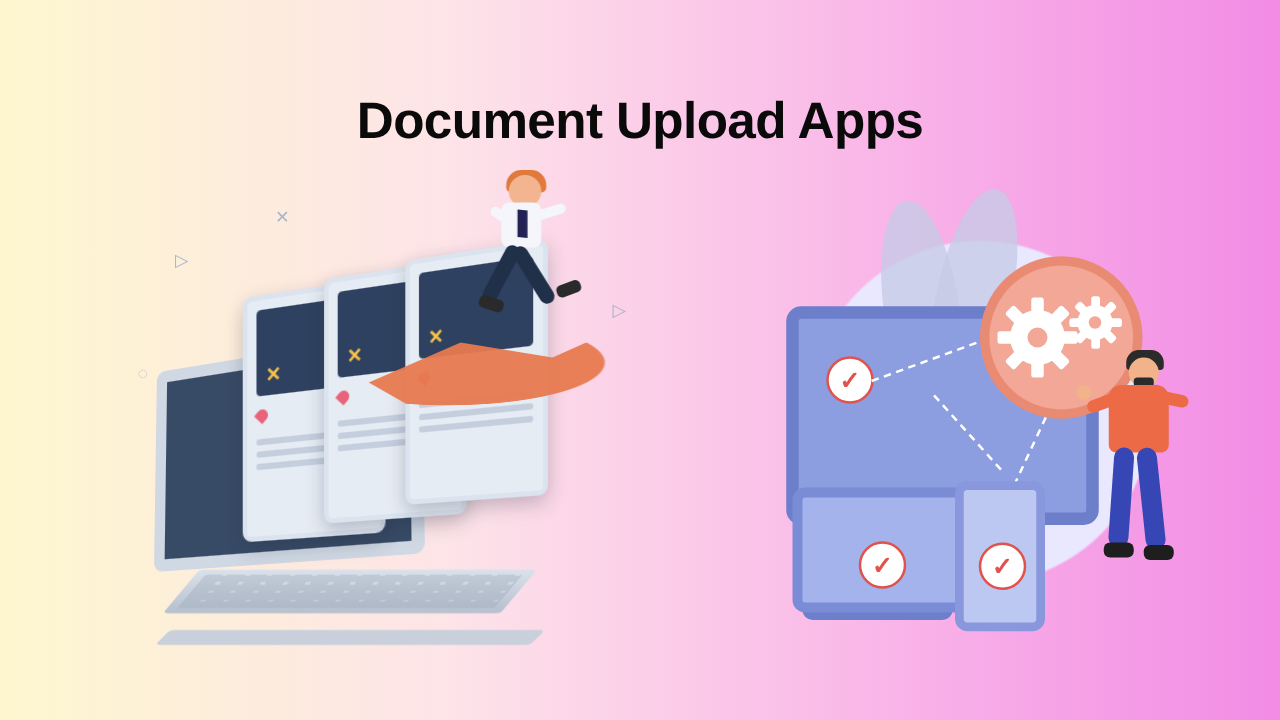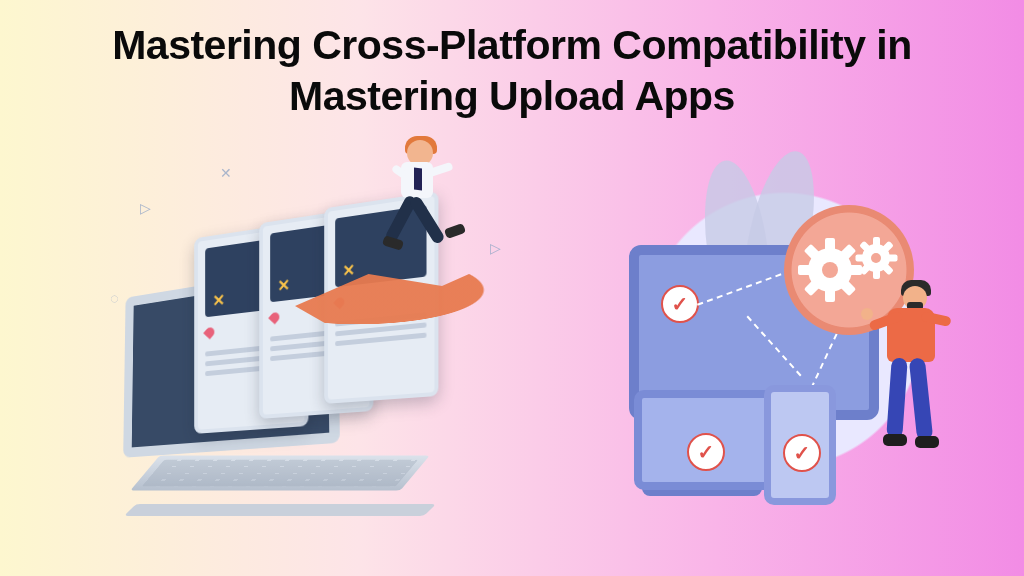--- a/index.html
+++ b/index.html
@@ -153,22 +153,22 @@
     .worker .whand1 { position:absolute; left:2px; top:28px; width:12px; height:12px; background:#f2b28a; border-radius:50%;}
     .worker .wleg1 { position:absolute; left:30px; top:78px; width:16px; height:80px; background:#3646b5; border-radius:8px; transform: rotate(4deg);}
     .worker .wleg2 { position:absolute; left:54px; top:78px; width:16px; height:82px; background:#3646b5; border-radius:8px; transform: rotate(-6deg);}
     .worker .wshoe1 { position:absolute; left:24px; top:154px; width:24px; height:12px; background:#1e1e1e; border-radius:5px;}
     .worker .wshoe2 { position:absolute; left:56px; top:156px; width:24px; height:12px; background:#1e1e1e; border-radius:5px;}
   </style>
 </head>
 <body>
 
 <h1 class="title">
-  <span>Mastering Cross-Platform Compatibility in</span><br>
-  <span>Mastering Upload Apps</span>
+  <br>
+  <span>Document Upload Apps</span>
 </h1>
 
 <div class="illos">
 
   <div class="left-illo">
     <span class="doodle d1">▷</span>
     <span class="doodle d2">◌</span>
     <span class="doodle d3">○</span>
     <span class="doodle d4">✕</span>
     <span class="doodle d5">▷</span>

